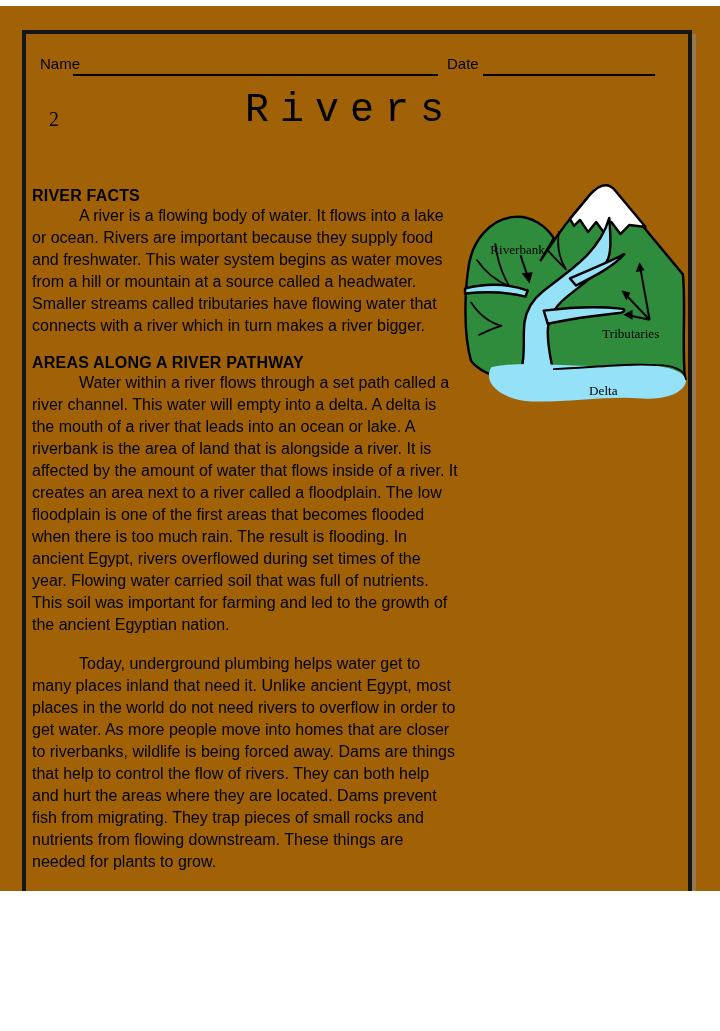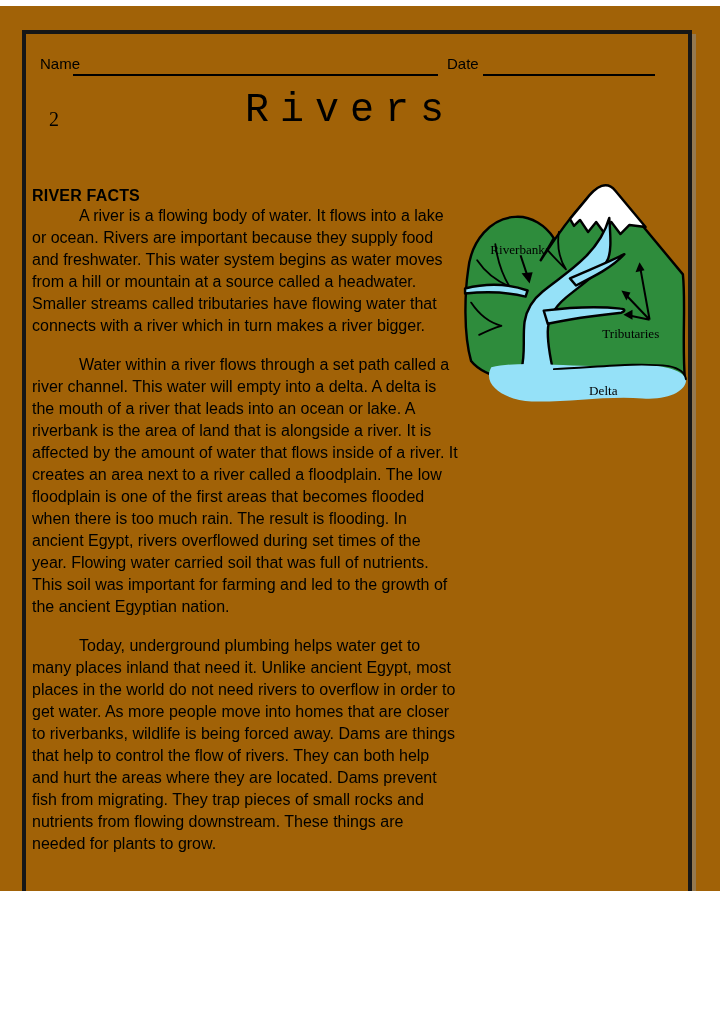--- a/index.html
+++ b/index.html
@@ -62,20 +62,21 @@
 
   <span class="page-number">2</span>
   <h1 class="doc-title">Rivers</h1>
 
   <div class="text-col">
     <div class="section">
       <h2>RIVER FACTS</h2>
       <p>A river is a flowing body of water. It flows into a lake or ocean.  Rivers are important because they supply food and freshwater.  This water system begins as water moves from a hill or mountain at a source called a headwater. Smaller streams called tributaries have flowing water that connects with a river which in turn makes a river bigger.</p>
     </div>
     <div class="section">
+      <h2>AREAS ALONG A RIVER PATHWAY</h2>
       <p>Water within a river flows through a set path called a river channel.  This water will empty into a delta.  A delta is the mouth of a river that leads into an ocean or lake.  A riverbank is the area of land that is alongside a river. It is affected by the amount of water that flows inside of a river.  It creates an area next to a river called a floodplain.  The low floodplain is one of the first areas that becomes flooded when there is too much rain.  The result is flooding.  In ancient Egypt, rivers overflowed during set times of the year.  Flowing water carried soil that was full of nutrients.  This soil was important for farming and led to the growth of the ancient Egyptian nation.</p>
     </div>
     <div class="section">
       <p>Today, underground plumbing helps water get to many places inland that need it.  Unlike ancient Egypt, most places in the world do not need rivers to overflow in order to get water. As more people move into homes that are closer to riverbanks, wildlife is being forced away.  Dams are things that help to control the flow of rivers. They can both help and hurt the areas where they are located.  Dams prevent fish from migrating. They trap pieces of small rocks and nutrients from flowing downstream. These things are needed for plants to grow.</p>
     </div>
   </div>
 
   <div class="diagram">
     <svg viewBox="0 0 236 235" xmlns="http://www.w3.org/2000/svg">
 

